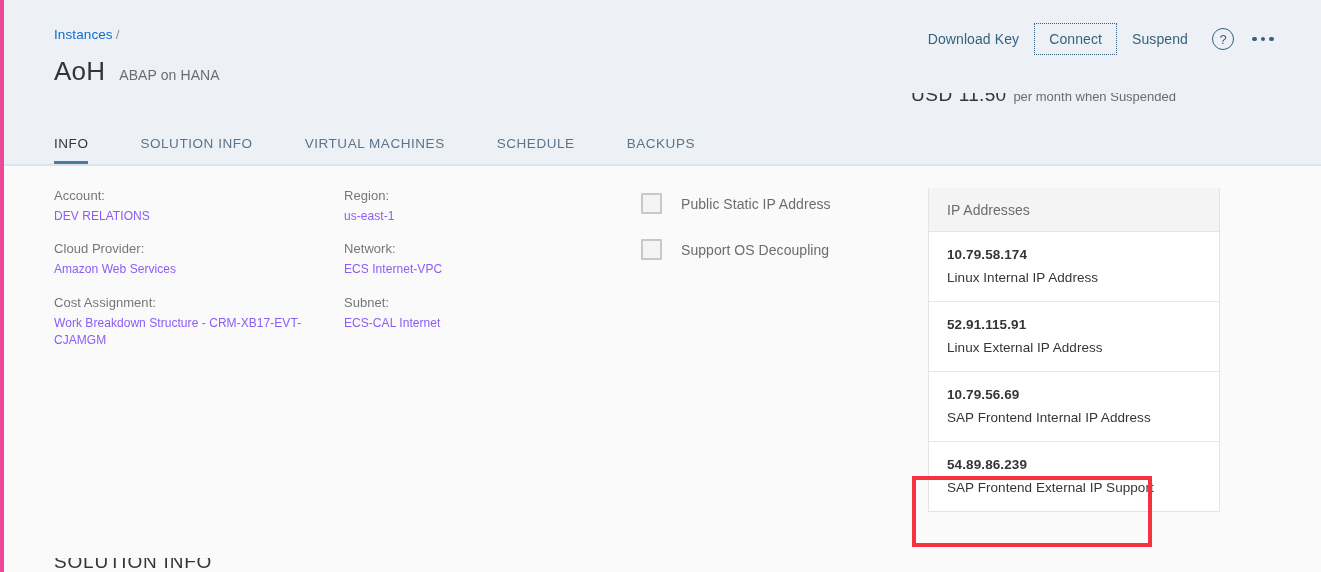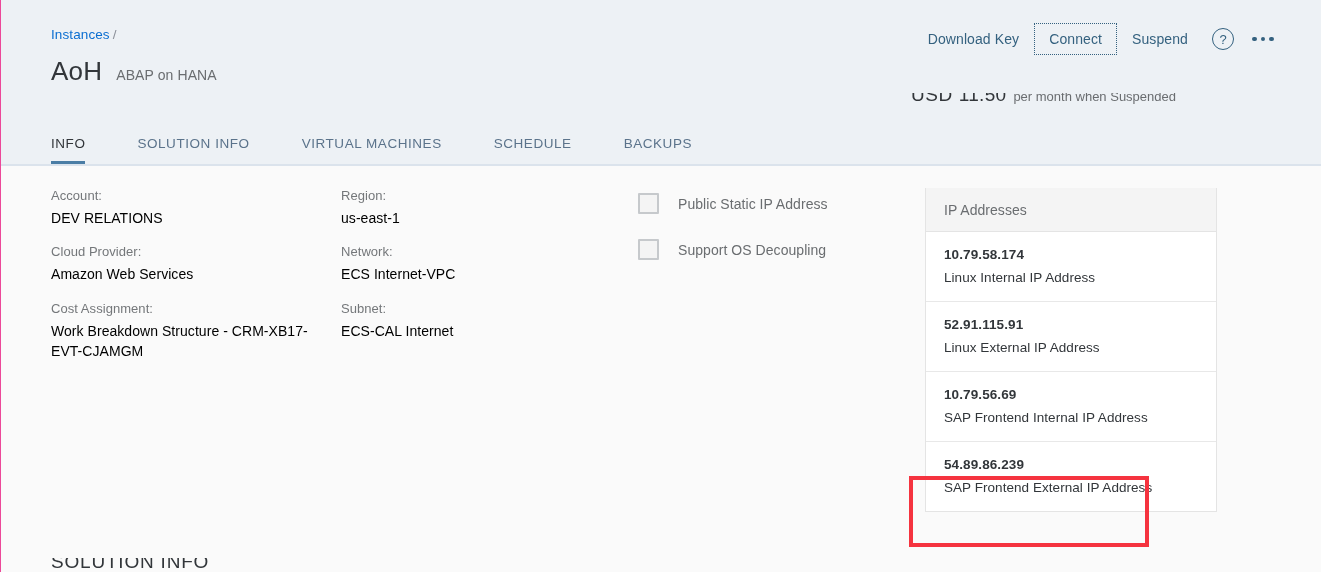--- a/index.html
+++ b/index.html
@@ -15,21 +15,21 @@
     background: #fafafa;
     color: #32363a;
     -webkit-font-smoothing: antialiased;
   }
 
   .page {
     position: relative;
     width: 1321px;
     height: 572px;
     overflow: hidden;
-    border-left: 1px solid #ec4899;
+    border-left: 4px solid #ec4899;
   }
 
   
   .obj-header {
     position: relative;
     height: 166px;
     background: #edf1f5;
     border-bottom: 2px solid #dbe3ec;
   }
 
@@ -200,22 +200,22 @@
   .col-checks { width: 290px; padding-top: 5px; }
 
   .field { margin-bottom: 16px; }
   .field-label {
     font-size: 13px;
     color: #74777a;
     margin-bottom: 5px;
     letter-spacing: 0.05px;
   }
   .field-value {
-    font-size: 14px;
-    color: #000000;
+    font-size: 12px;
+    color: #8b5cf6;
     line-height: 1.45;
     max-width: 258px;
     letter-spacing: 0.05px;
   }
 
   .check-row {
     display: flex;
     align-items: center;
     gap: 19px;
     margin-bottom: 25px;
@@ -404,21 +404,21 @@
           <div class="ip-desc">Linux External IP Address</div>
         </div>
 
         <div class="ip-row">
           <div class="ip-addr">10.79.56.69</div>
           <div class="ip-desc">SAP Frontend Internal IP Address</div>
         </div>
 
         <div class="ip-row">
           <div class="ip-addr">54.89.86.239</div>
-          <div class="ip-desc">SAP Frontend External IP Address</div>
+          <div class="ip-desc">SAP Frontend External IP Support</div>
         </div>
       </div>
     </div>
 
     <div class="red-box"></div>
 
     <div class="section-clip">
       <div class="section-clip-inner">SOLUTION INFO</div>
     </div>
   </div>

